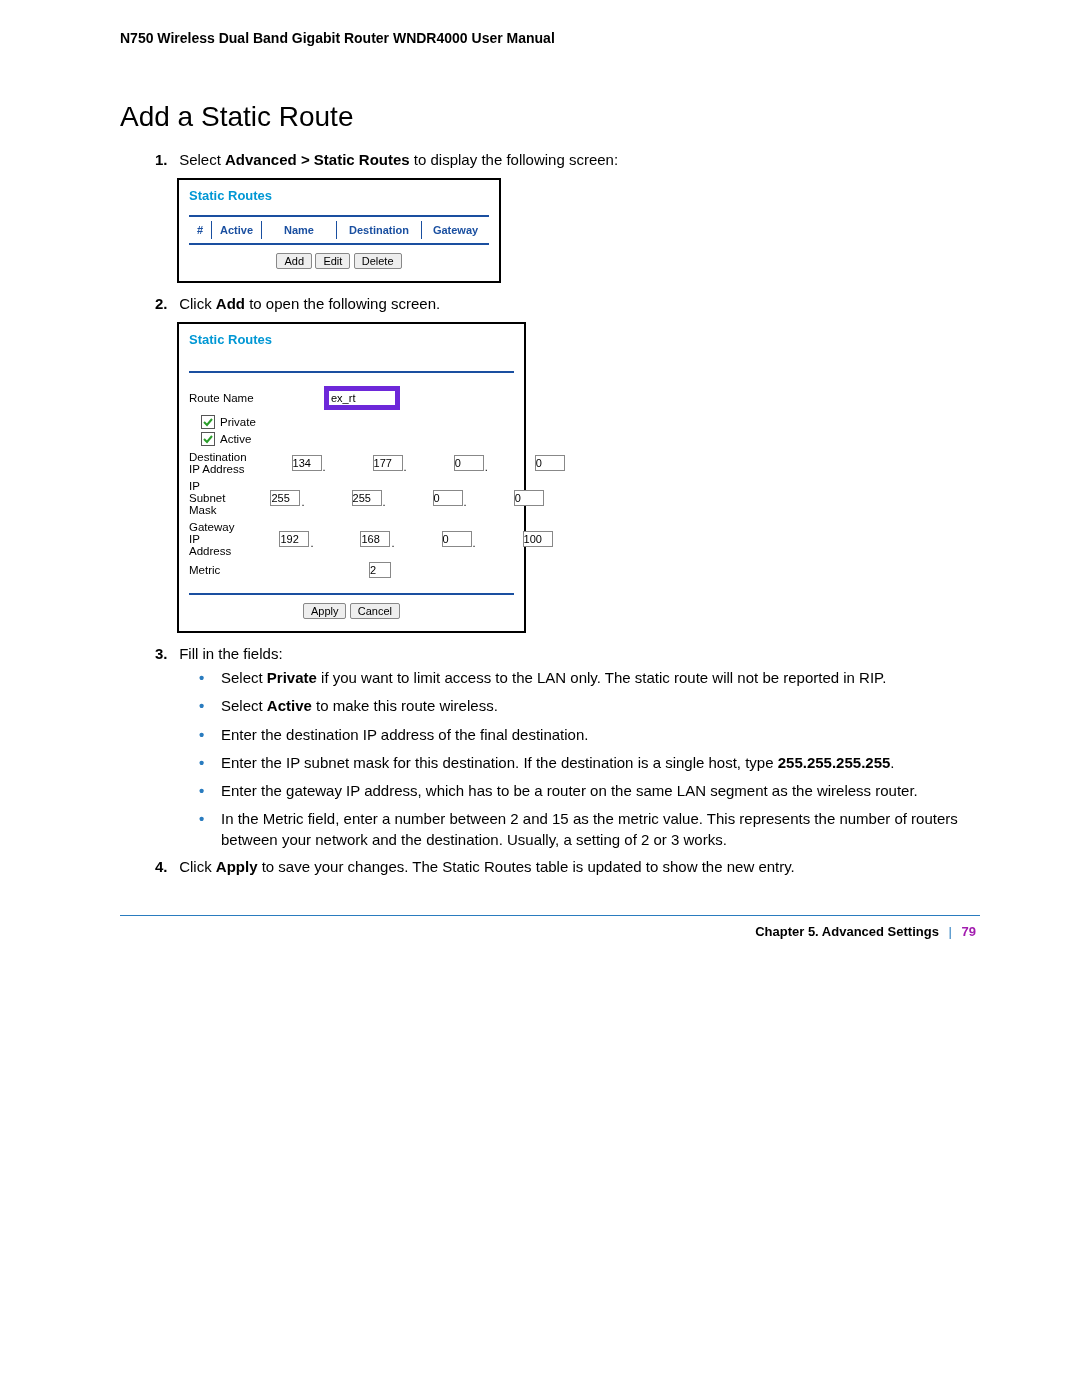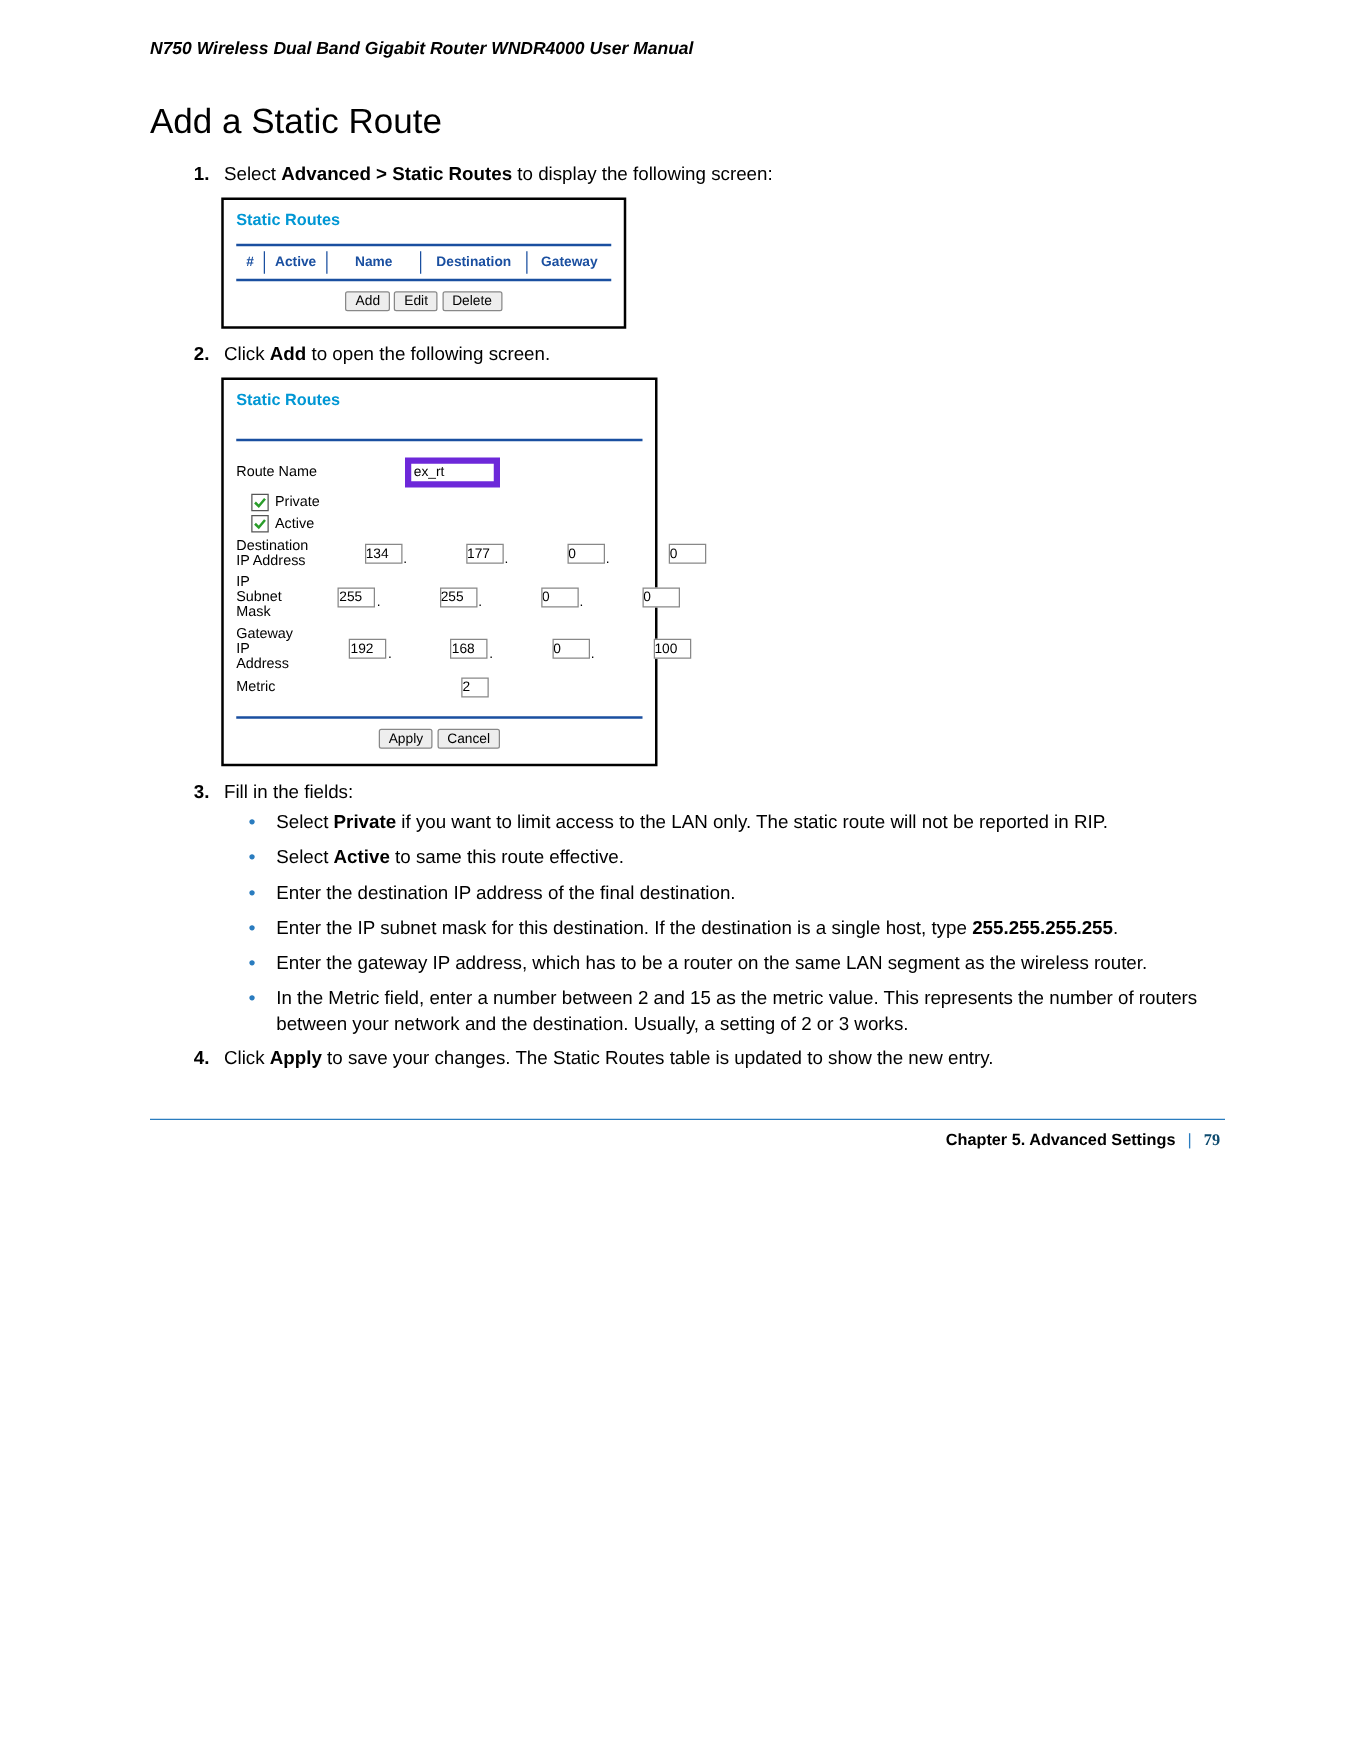--- a/index.html
+++ b/index.html
@@ -10,22 +10,21 @@
     padding: 0;
     width: 1080px;
     background: #fff;
   }
   .page {
     padding: 30px 100px 20px 120px;
   }
   .doc-header {
     font-weight: bold;
     font-size: 14px;
-    margin-bottom: 35px;
-    font-style: italic;
+    margin-bottom: 55px;
   }
   h1 {
     font-family: "Trebuchet MS", "Arial Narrow", Arial, sans-serif;
     font-weight: normal;
     font-size: 28px;
     margin: 0 0 18px 0;
   }
   ol.steps {
     list-style: none;
     padding: 0;
@@ -137,21 +136,21 @@
     margin: 40px 0 8px 0;
   }
   .footer {
     text-align: right;
     font-size: 13px;
     padding-right: 4px;
     padding-bottom: 20px;
   }
   .footer .chap { font-weight: bold; }
   .footer .sep { color: #2a7cbf; margin: 0 6px; }
-  .footer .pg { color: #0c4a6e; font-weight: bold; font-family: Liberation Serif, serif; }
+  .footer .pg { color: #a21caf; font-weight: bold; }
 </style>
 </head>
 <body>
 
 <div class="page">
   <div class="doc-header">N750 Wireless Dual Band Gigabit Router WNDR4000 User Manual</div>
 
   <h1>Add a Static Route</h1>
 
   <ol class="steps">
@@ -266,21 +265,21 @@
     </li>
 
     <li>
       <span class="step-num">3.</span>
       <span>Fill in the fields:</span>
       <ul class="bullets">
         <li>
           <span>Select </span><b>Private</b><span> if you want to limit access to the LAN only. The static route will not be reported in RIP.</span>
         </li>
         <li>
-          <span>Select </span><b>Active</b><span> to same this route effective.</span>
+          <span>Select </span><b>Active</b><span> to make this route wireless.</span>
         </li>
         <li>Enter the destination IP address of the final destination.</li>
         <li>
           <span>Enter the IP subnet mask for this destination. If the destination is a single host, type </span><b>255.255.255.255</b><span>.</span>
         </li>
         <li>Enter the gateway IP address, which has to be a router on the same LAN segment as the wireless router.</li>
         <li>In the Metric field, enter a number between 2 and 15 as the metric value. This represents the number of routers between your network and the destination. Usually, a setting of 2 or 3 works.</li>
       </ul>
     </li>
 

